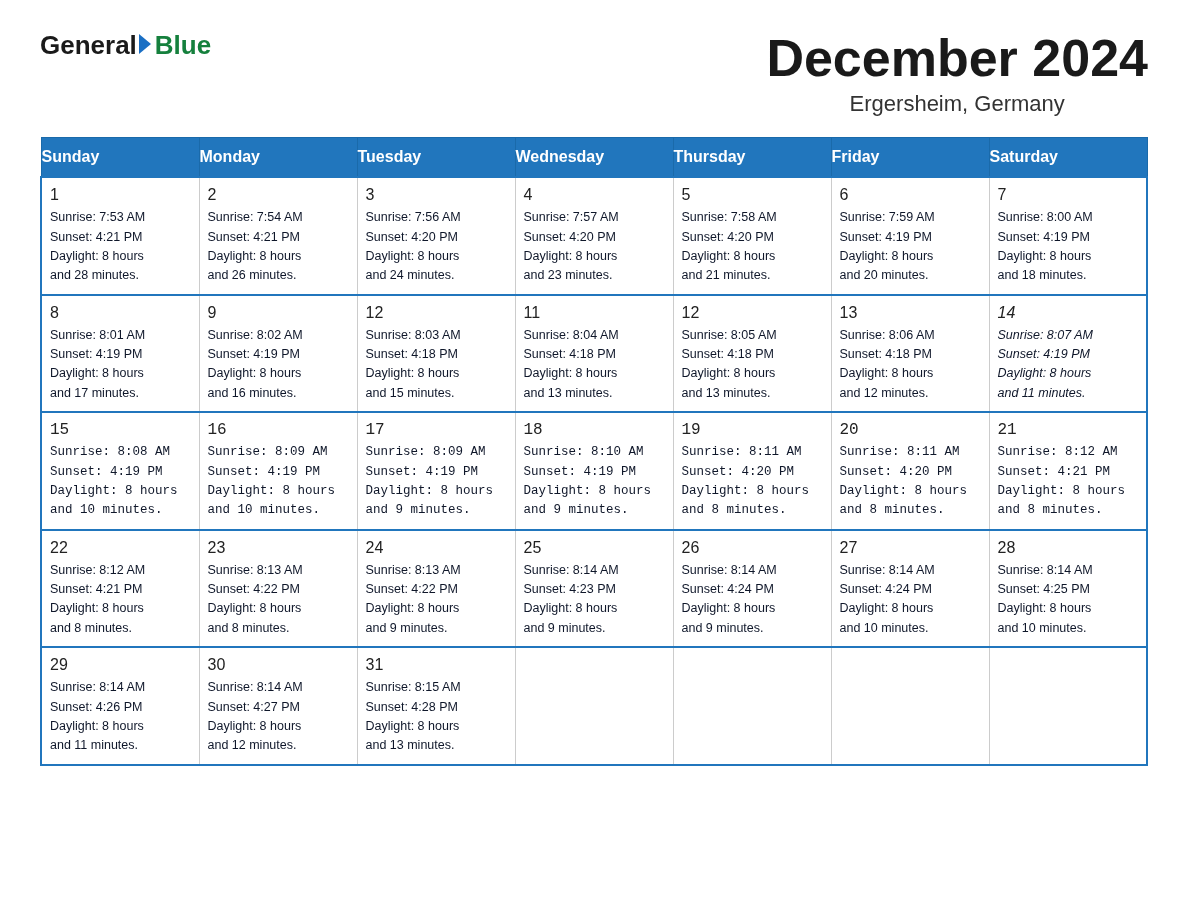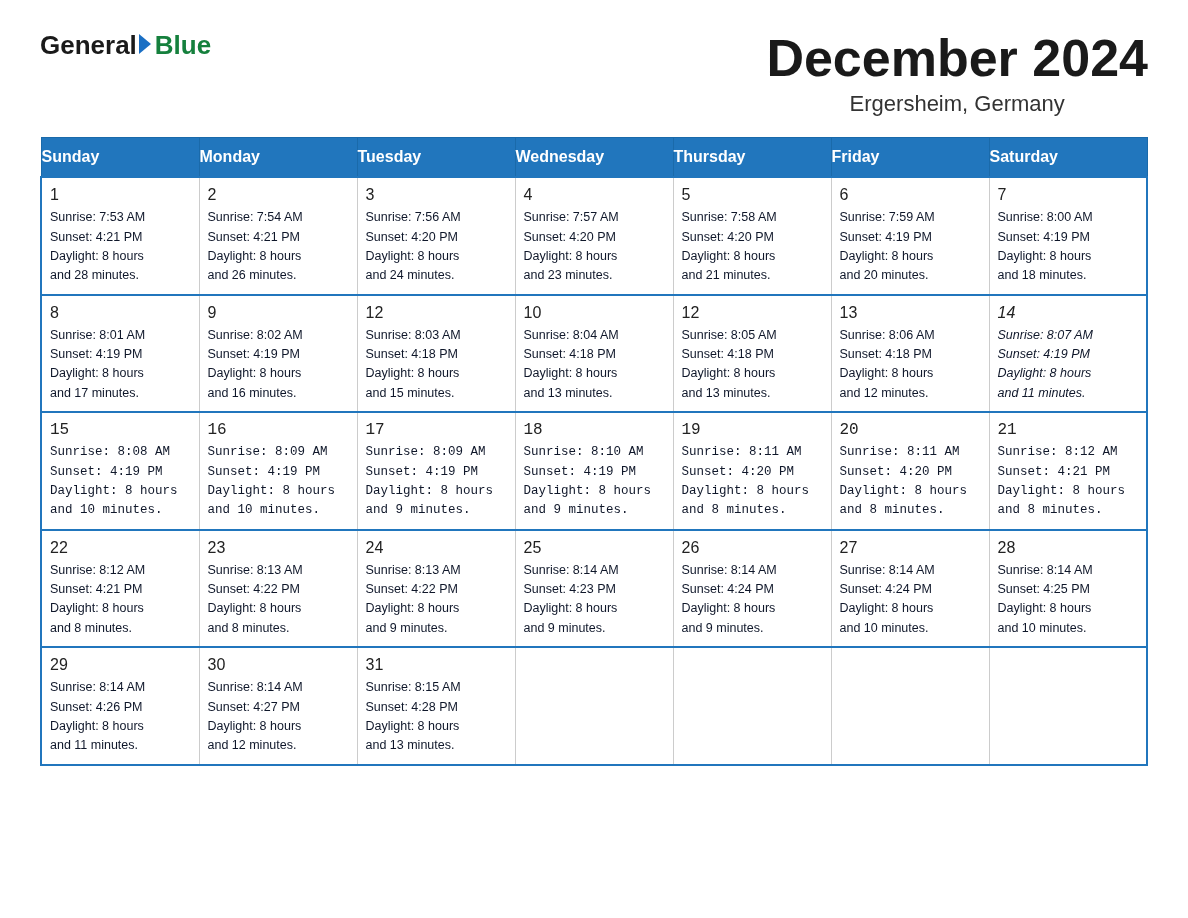--- a/index.html
+++ b/index.html
@@ -180,21 +180,21 @@
         </td>
         <td style="border-top: 2px solid rgb(33, 118, 189);">
           <div class="day-number">9</div>
           <div class="day-info">Sunrise: 8:02 AM<br>Sunset: 4:19 PM<br>Daylight: 8 hours<br>and 16 minutes.</div>
         </td>
         <td style="border-top: 2px solid rgb(33, 118, 189);">
           <div class="day-number">12</div>
           <div class="day-info">Sunrise: 8:03 AM<br>Sunset: 4:18 PM<br>Daylight: 8 hours<br>and 15 minutes.</div>
         </td>
         <td style="border-top: 2px solid rgb(33, 118, 189);">
-          <div class="day-number">10</div>
+          <div class="day-number">11</div>
           <div class="day-info">Sunrise: 8:04 AM<br>Sunset: 4:18 PM<br>Daylight: 8 hours<br>and 13 minutes.</div>
         </td>
         <td style="border-top: 2px solid rgb(33, 118, 189);">
           <div class="day-number">12</div>
           <div class="day-info">Sunrise: 8:05 AM<br>Sunset: 4:18 PM<br>Daylight: 8 hours<br>and 13 minutes.</div>
         </td>
         <td style="border-top: 2px solid rgb(33, 118, 189);">
           <div class="day-number">13</div>
           <div class="day-info">Sunrise: 8:06 AM<br>Sunset: 4:18 PM<br>Daylight: 8 hours<br>and 12 minutes.</div>
         </td>

